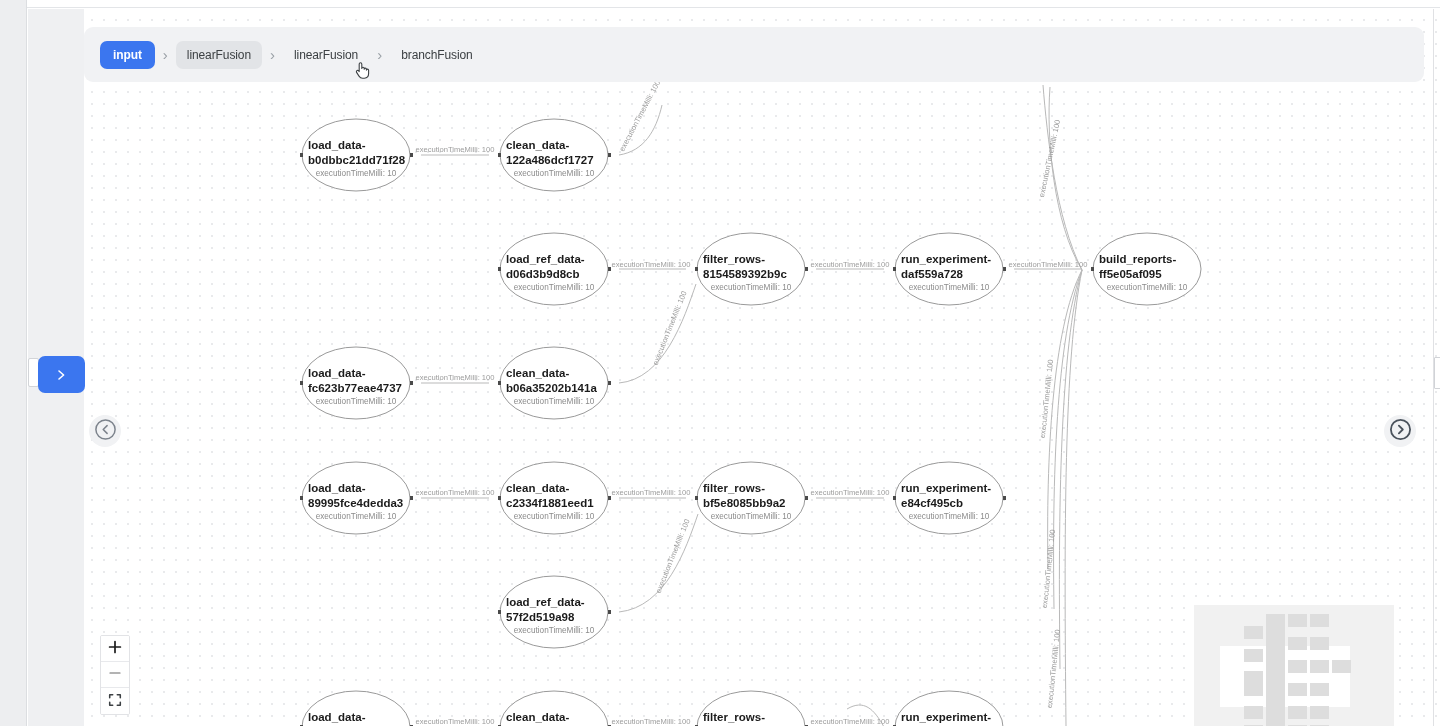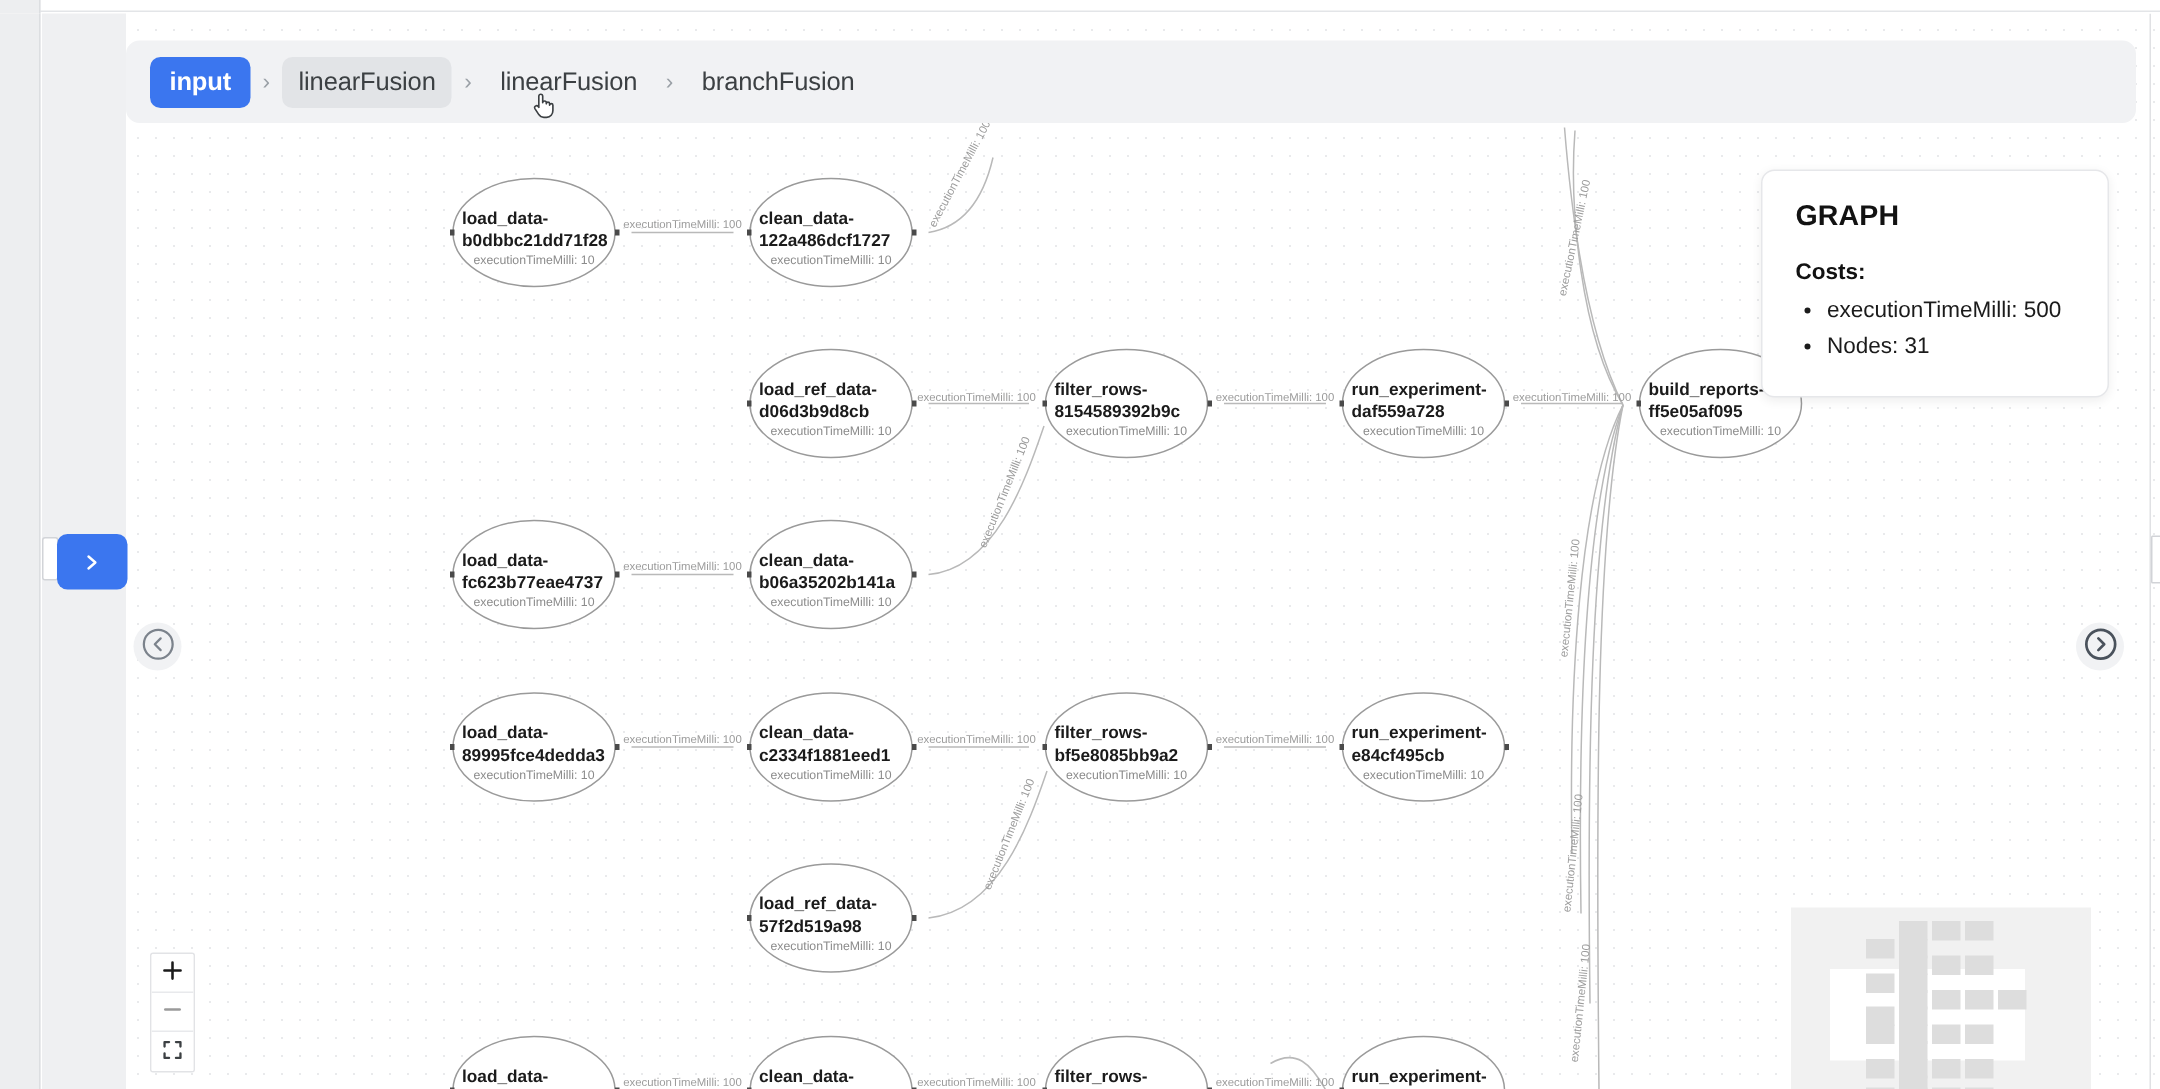--- a/index.html
+++ b/index.html
@@ -101,21 +101,21 @@
     left: 0px; top: 18px;
     width: 1340px; height: 55px;
     background: #f1f2f4;
     border-radius: 9px;
     display: flex;
     align-items: center;
     padding-left: 16px;
     z-index: 20;
   }
   .crumb {
-    font-size: 17px;
+    font-size: 12px;
     color: #3c4043;
     padding: 7px 11px;
     border-radius: 7px;
     cursor: pointer;
     white-space: nowrap;
     letter-spacing: -0.1px;
   }
   .crumb.root {
     background: #3b76ef;
     color: #ffffff;
@@ -540,28 +540,20 @@
       <svg width="17" height="19" viewBox="0 0 17 19" fill="none">
         <path d="M5.2 3.2 c0-.8.6-1.4 1.3-1.4 c.7 0 1.3.6 1.3 1.4 v4.3
                  c0-.7.5-1.2 1.2-1.2 c.6 0 1.2.5 1.2 1.2 v.7
                  c0-.6.5-1.1 1.1-1.1 c.6 0 1.1.5 1.1 1.1 v.9
                  c.1-.6.6-1 1.1-1 c.6 0 1.1.5 1.1 1.1 v3.4
                  c0 2.5-1.6 4.6-4.2 4.6 H8.6 c-1.7 0-2.7-.7-3.6-2.1
                  L2.6 11.4 c-.4-.7-.2-1.5.5-1.8 c.6-.3 1.3-.1 1.7.4 l.4.6 Z" fill="#ffffff" stroke="#3c4043" stroke-width="1.1" stroke-linejoin="round"></path>
       </svg>
     </div>
 
-    <div class="info-card">
-      <div class="info-title">GRAPH</div>
-      <div class="info-sub">Costs:</div>
-      <ul class="info-list">
-        <li>executionTimeMilli: 500</li>
-        <li>Nodes: 31</li>
-      </ul>
-    </div>
 
     <button class="nav-round nav-prev">
       <span>
         <svg width="23" height="23" viewBox="0 0 23 23" fill="none">
           <circle cx="11.5" cy="11.5" r="9.6" stroke="#7c838c" stroke-width="1.5"></circle>
           <path d="M13.1 7.6 L9.2 11.5 L13.1 15.4" stroke="#7c838c" stroke-width="1.5" stroke-linecap="round" stroke-linejoin="round"></path>
         </svg>
       </span>
     </button>
     <button class="nav-round nav-next">

